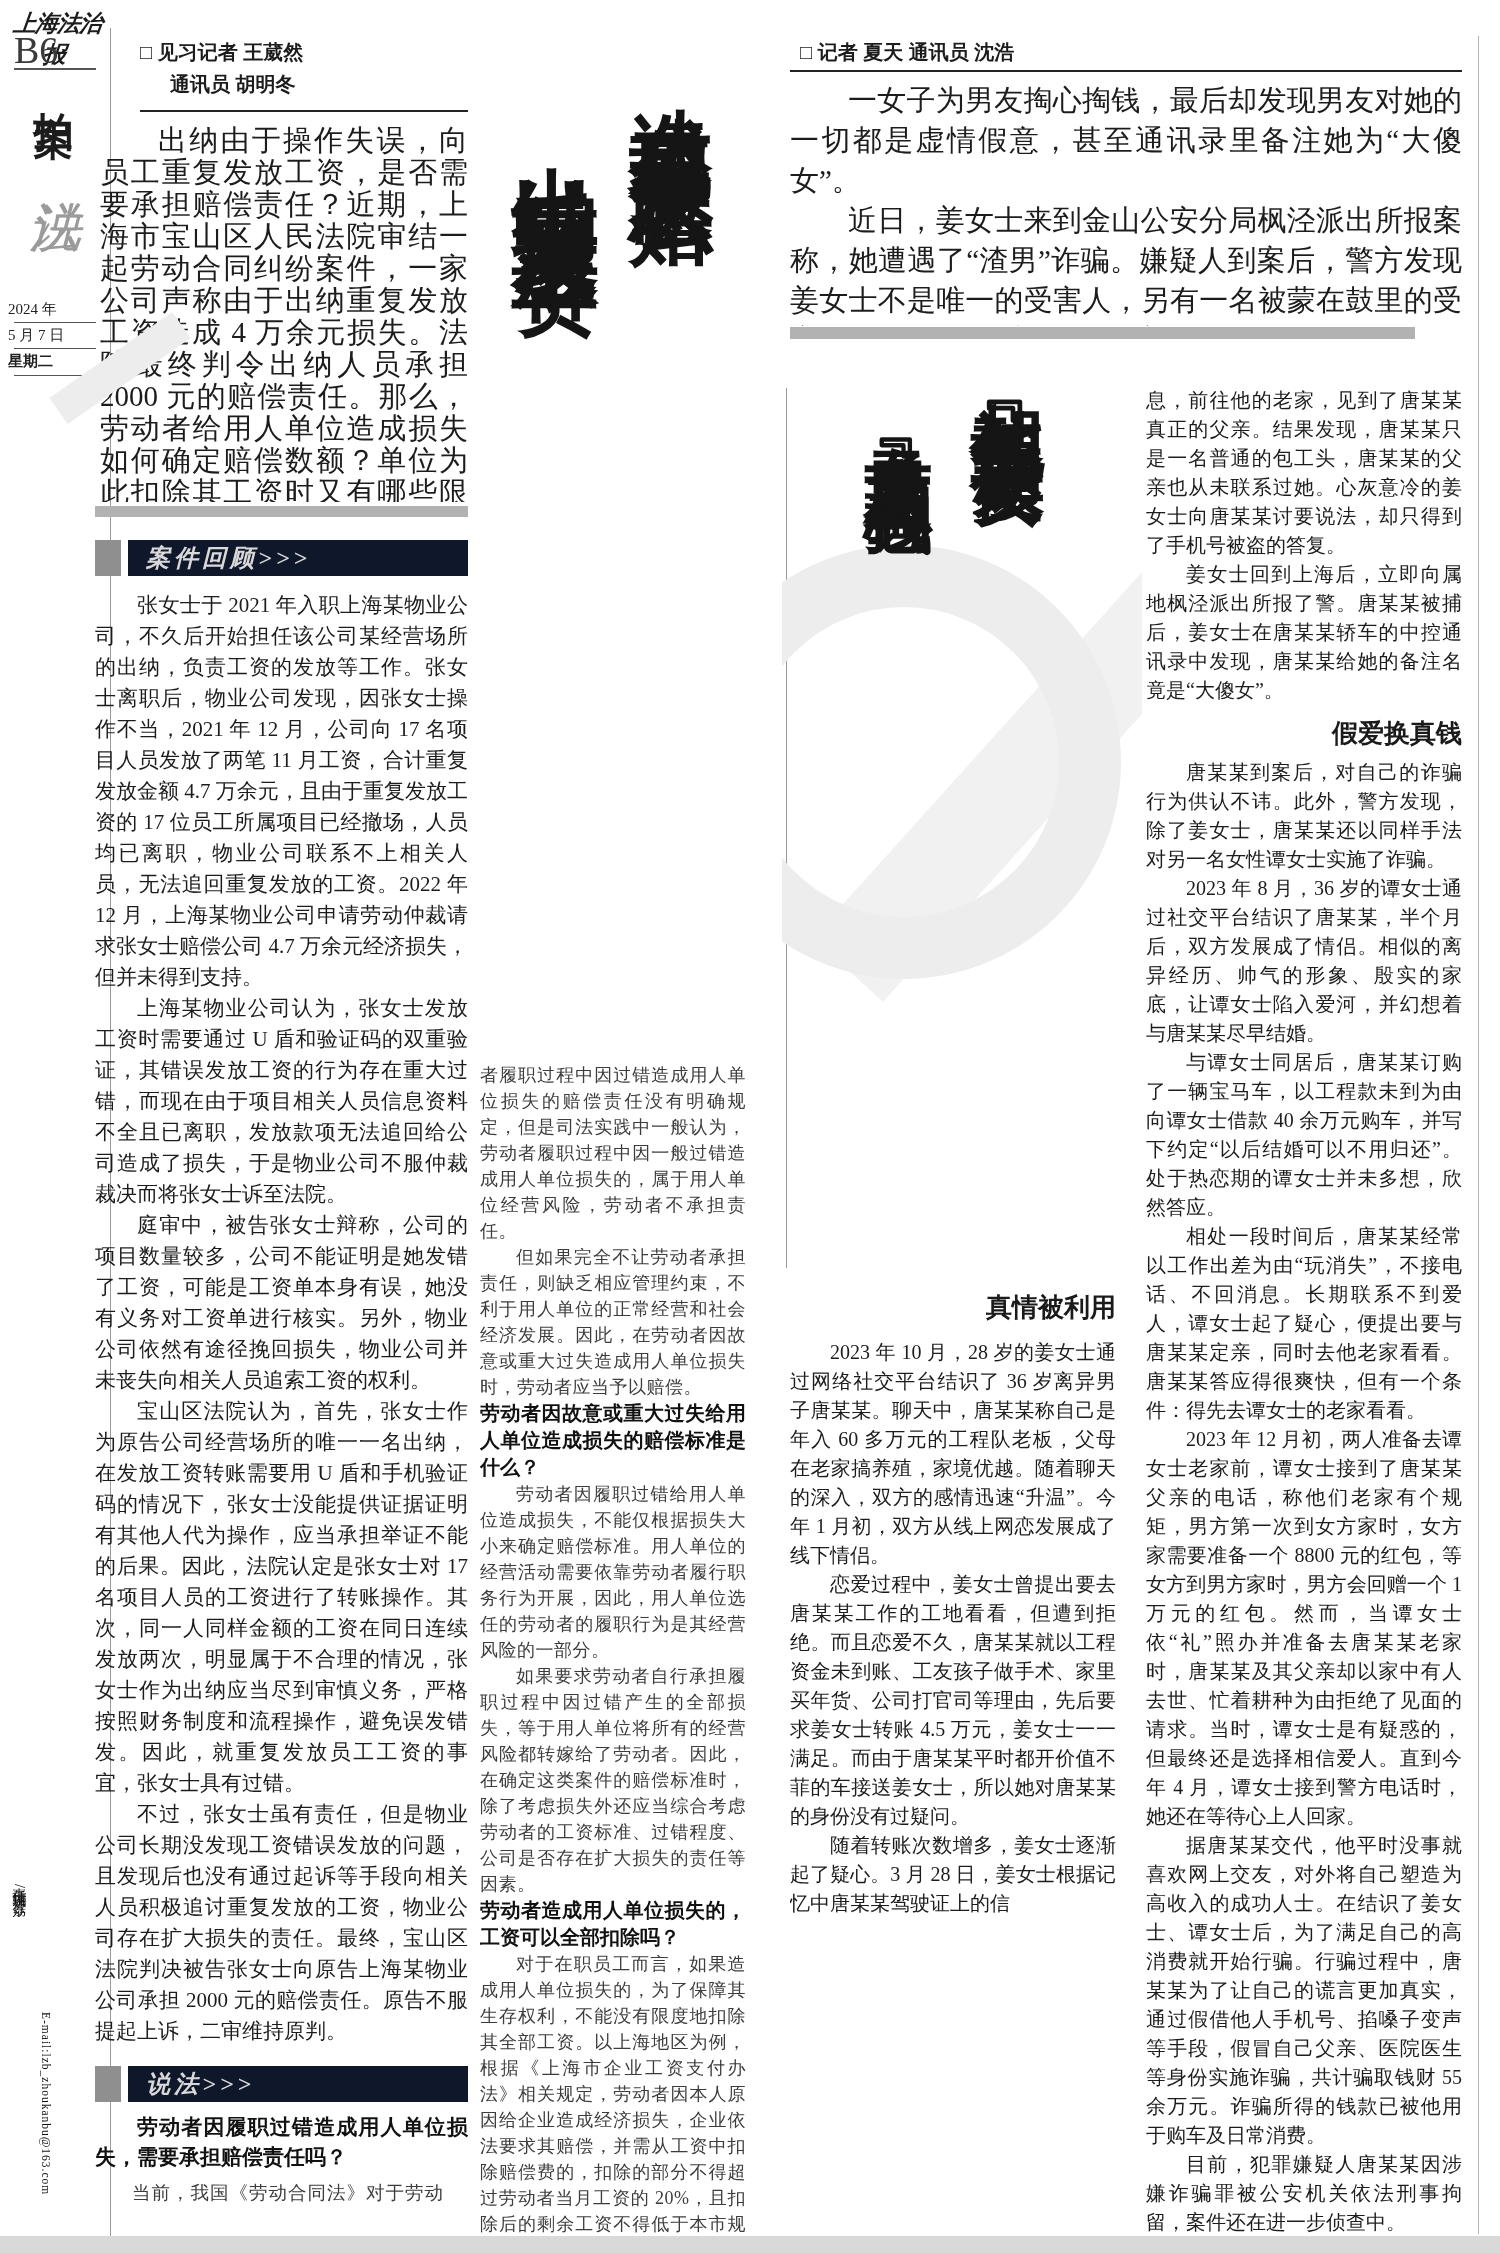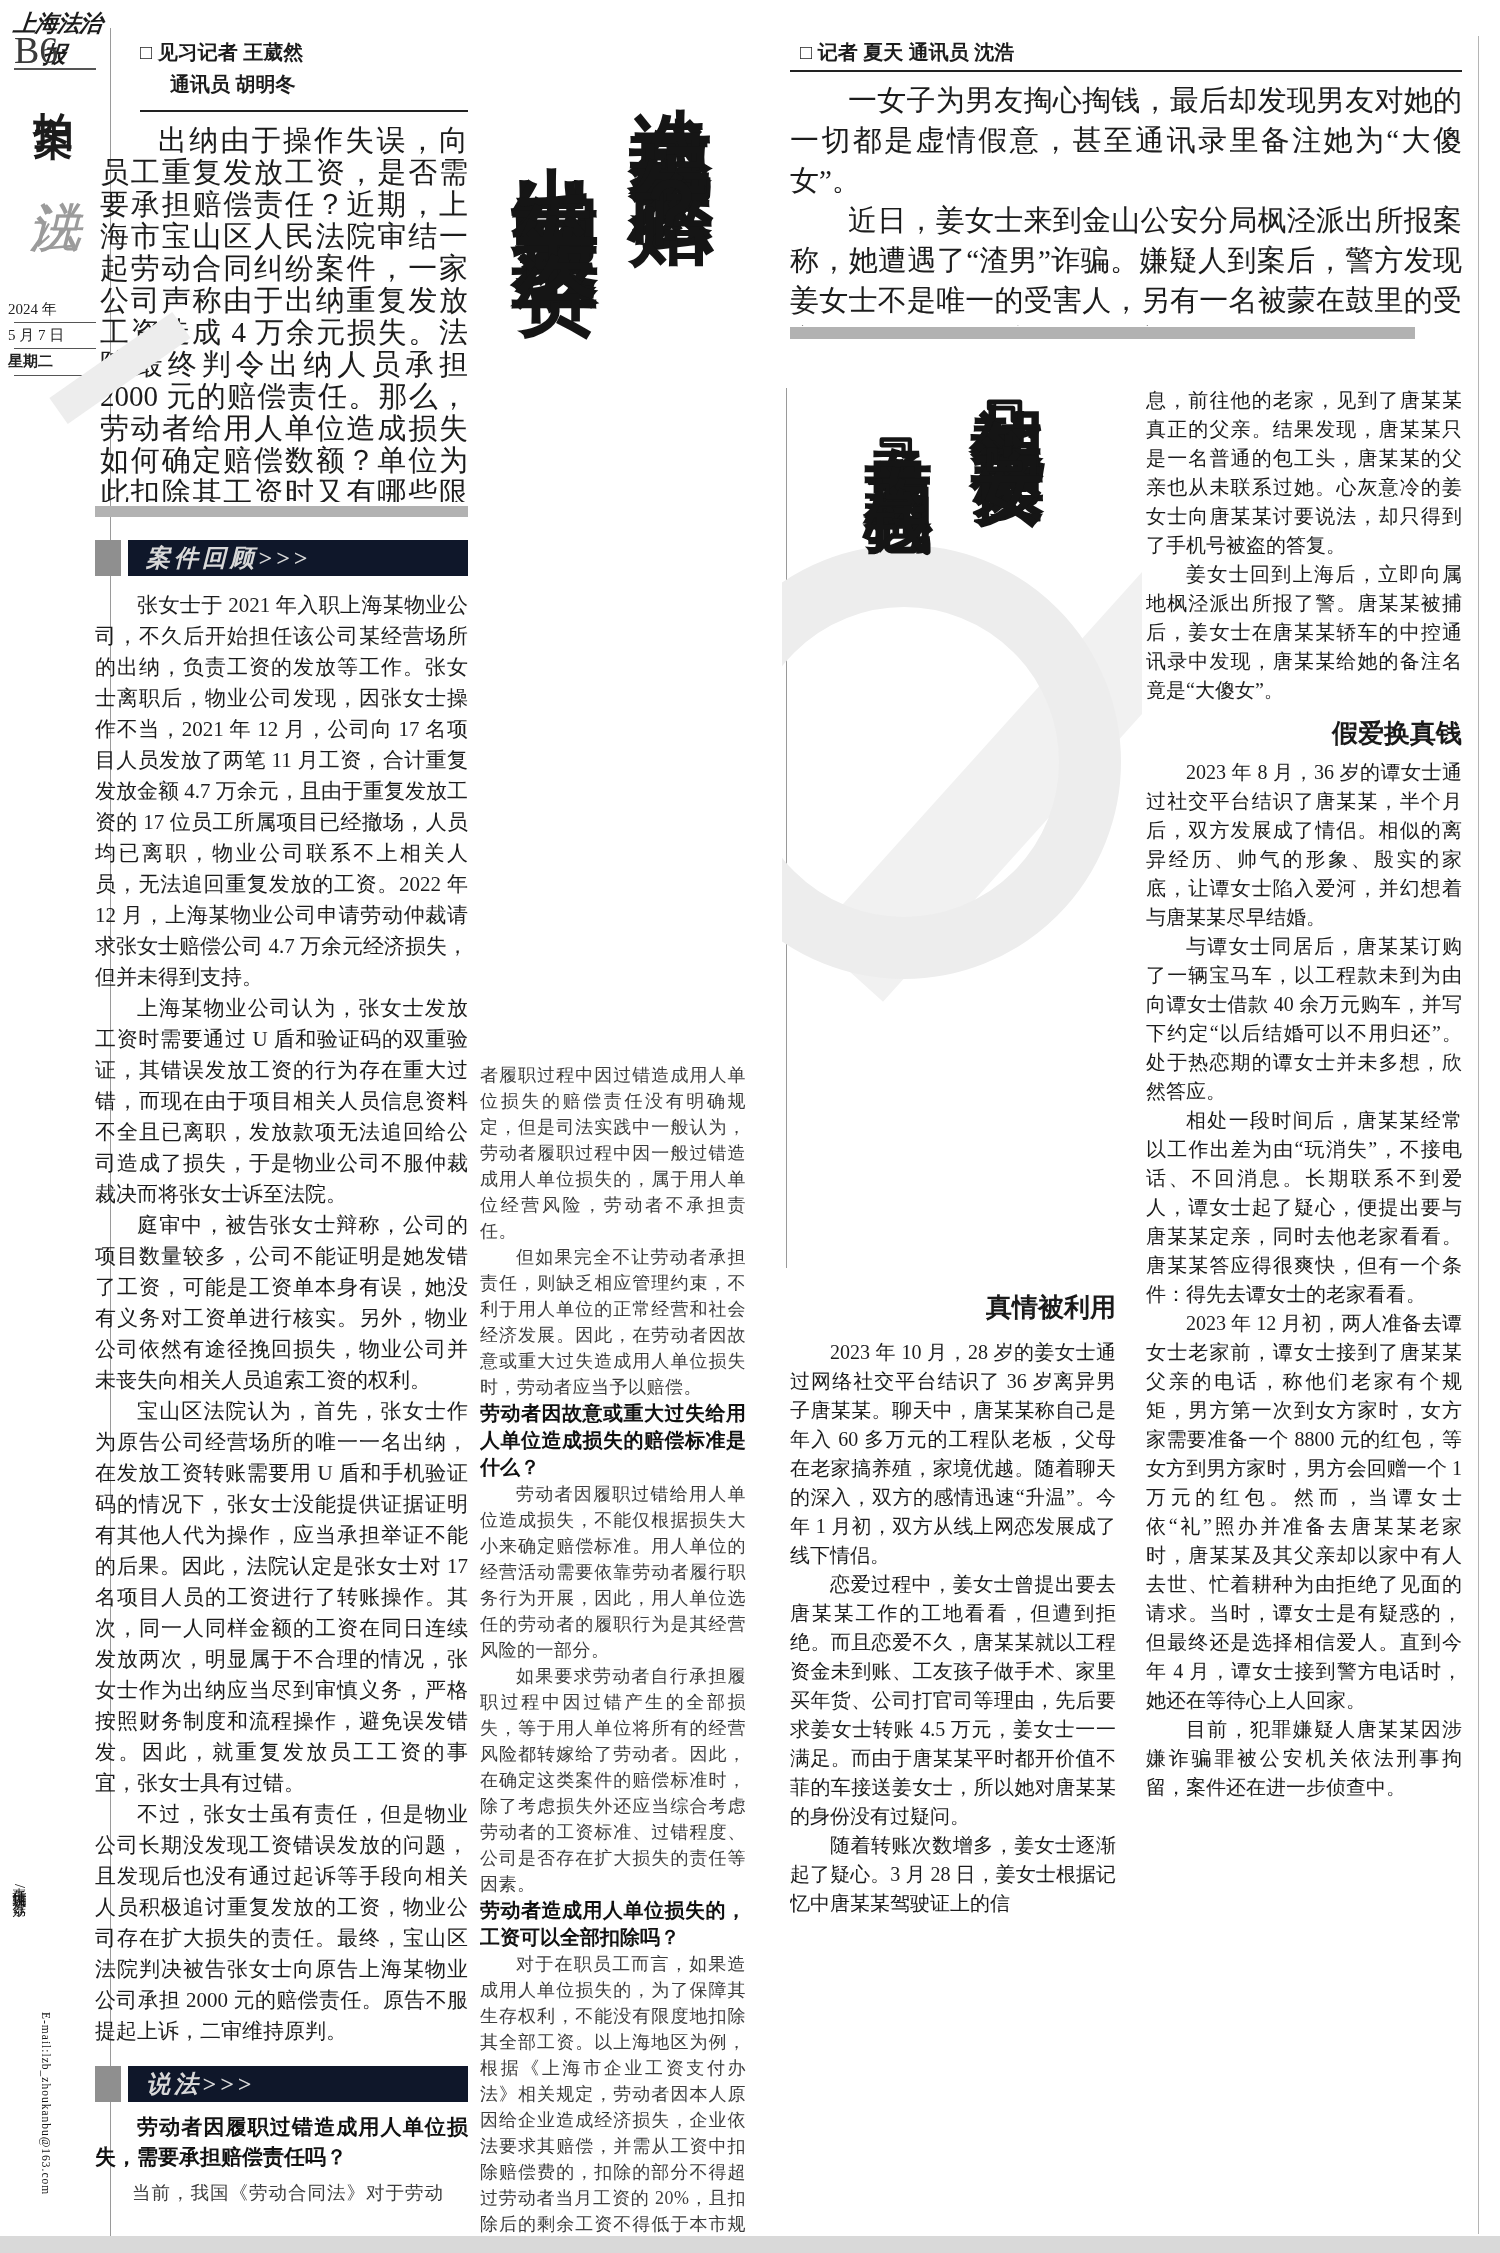--- a/index.html
+++ b/index.html
@@ -140,23 +140,25 @@
   <div class="abs rbody just" style="left:790px;top:1338px;width:326px;height:896px;">
     <p class="ind">2023 年 10 月，28 岁的姜女士通过网络社交平台结识了 36 岁离异男子唐某某。聊天中，唐某某称自己是年入 60 多万元的工程队老板，父母在老家搞养殖，家境优越。随着聊天的深入，双方的感情迅速“升温”。今年 1 月初，双方从线上网恋发展成了线下情侣。</p>
     <p class="ind">恋爱过程中，姜女士曾提出要去唐某某工作的工地看看，但遭到拒绝。而且恋爱不久，唐某某就以工程资金未到账、工友孩子做手术、家里买年货、公司打官司等理由，先后要求姜女士转账 4.5 万元，姜女士一一满足。而由于唐某某平时都开价值不菲的车接送姜女士，所以她对唐某某的身份没有过疑问。</p>
     <p class="ind">随着转账次数增多，姜女士逐渐起了疑心。3 月 28 日，姜女士根据记忆中唐某某驾驶证上的信</p>
   </div>
 
   <div class="abs rbody just" style="left:1146px;top:386px;width:316px;height:1848px;">
     <p>息，前往他的老家，见到了唐某某真正的父亲。结果发现，唐某某只是一名普通的包工头，唐某某的父亲也从未联系过她。心灰意冷的姜女士向唐某某讨要说法，却只得到了手机号被盗的答复。</p>
     <p class="ind">姜女士回到上海后，立即向属地枫泾派出所报了警。唐某某被捕后，姜女士在唐某某轿车的中控通讯录中发现，唐某某给她的备注名竟是“大傻女”。</p>
     <p class="sec-title" style="margin:14px 0 10px 0;">假爱换真钱</p>
+    <p class="ind">唐某某到案后，对自己的诈骗行为供认不讳。此外，警方发现，除了姜女士，唐某某还以同样手法对另一名女性谭女士实施了诈骗。</p>
     <p class="ind">2023 年 8 月，36 岁的谭女士通过社交平台结识了唐某某，半个月后，双方发展成了情侣。相似的离异经历、帅气的形象、殷实的家底，让谭女士陷入爱河，并幻想着与唐某某尽早结婚。</p>
     <p class="ind">与谭女士同居后，唐某某订购了一辆宝马车，以工程款未到为由向谭女士借款 40 余万元购车，并写下约定“以后结婚可以不用归还”。处于热恋期的谭女士并未多想，欣然答应。</p>
     <p class="ind">相处一段时间后，唐某某经常以工作出差为由“玩消失”，不接电话、不回消息。长期联系不到爱人，谭女士起了疑心，便提出要与唐某某定亲，同时去他老家看看。唐某某答应得很爽快，但有一个条件：得先去谭女士的老家看看。</p>
     <p class="ind">2023 年 12 月初，两人准备去谭女士老家前，谭女士接到了唐某某父亲的电话，称他们老家有个规矩，男方第一次到女方家时，女方家需要准备一个 8800 元的红包，等女方到男方家时，男方会回赠一个 1 万元的红包。然而，当谭女士依“礼”照办并准备去唐某某老家时，唐某某及其父亲却以家中有人去世、忙着耕种为由拒绝了见面的请求。当时，谭女士是有疑惑的，但最终还是选择相信爱人。直到今年 4 月，谭女士接到警方电话时，她还在等待心上人回家。</p>
+    <p class="ind">据唐某某交代，他平时没事就喜欢网上交友，对外将自己塑造为高收入的成功人士。在结识了姜女士、谭女士后，为了满足自己的高消费就开始行骗。行骗过程中，唐某某为了让自己的谎言更加真实，通过假借他人手机号、掐嗓子变声等手段，假冒自己父亲、医院医生等身份实施诈骗，共计骗取钱财 55 余万元。诈骗所得的钱款已被他用于购车及日常消费。</p>
     <p class="ind">目前，犯罪嫌疑人唐某某因涉嫌诈骗罪被公安机关依法刑事拘留，案件还在进一步侦查中。</p>
   </div>
 
   <div class="abs vline" style="left:1478px;top:36px;height:2198px;background:#b5b5b5;"></div>
 
   <div class="abs footer-strip" style="left:0;top:2236px;width:1500px;height:17px;"></div>
 </div>
 
 </body></html>

